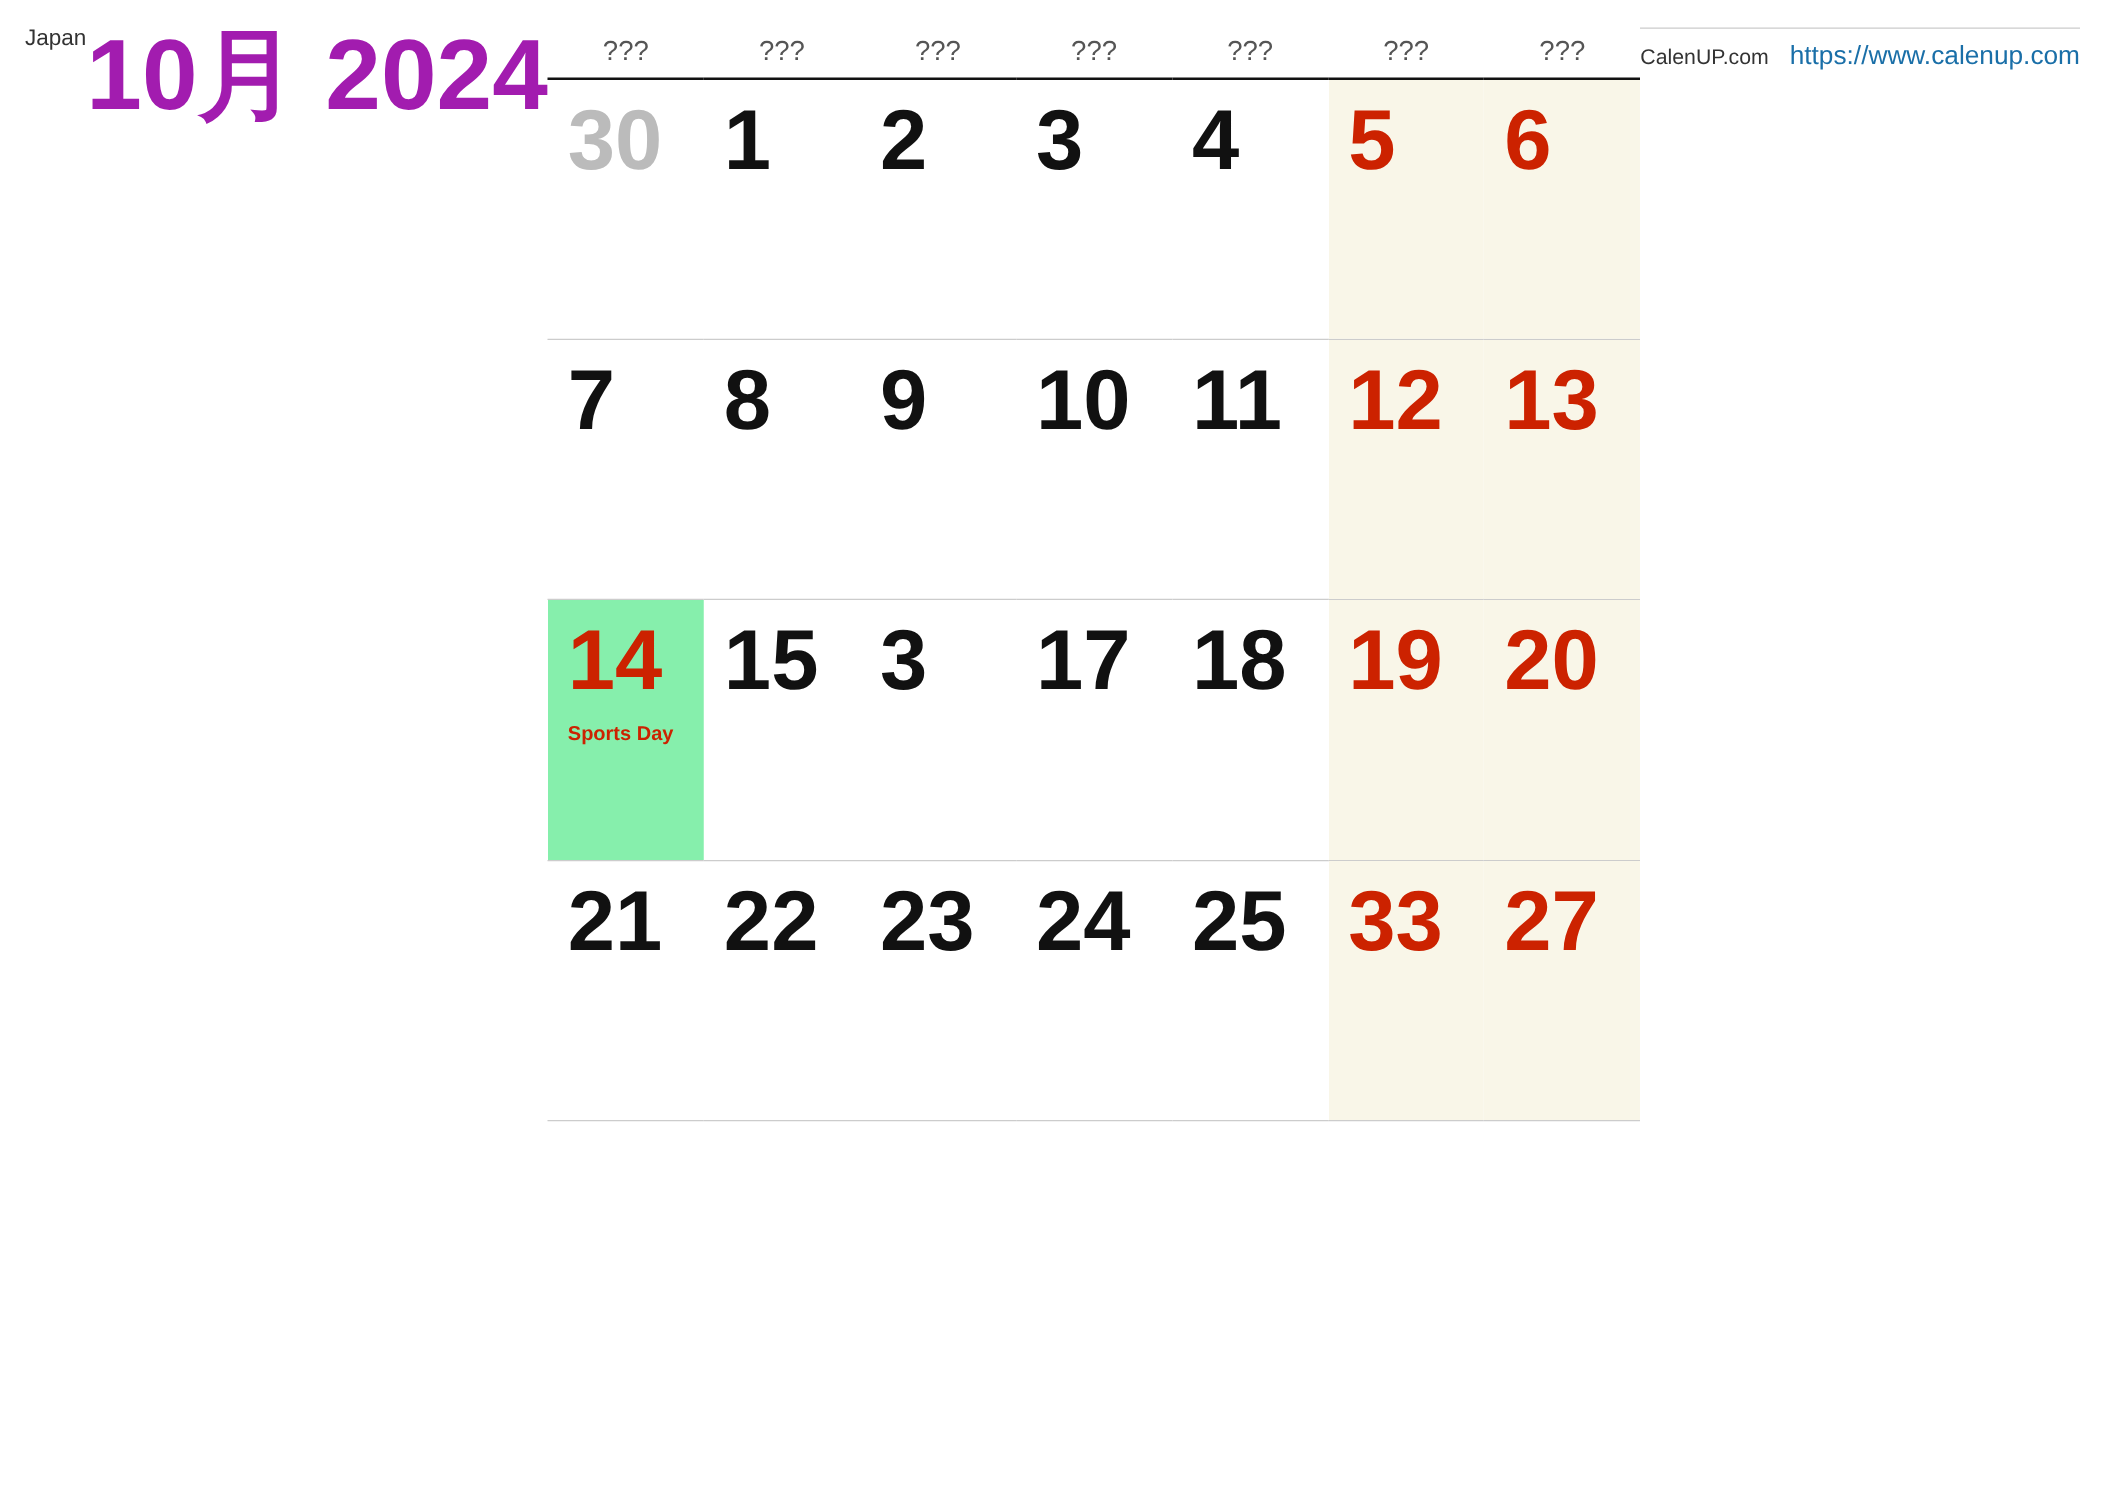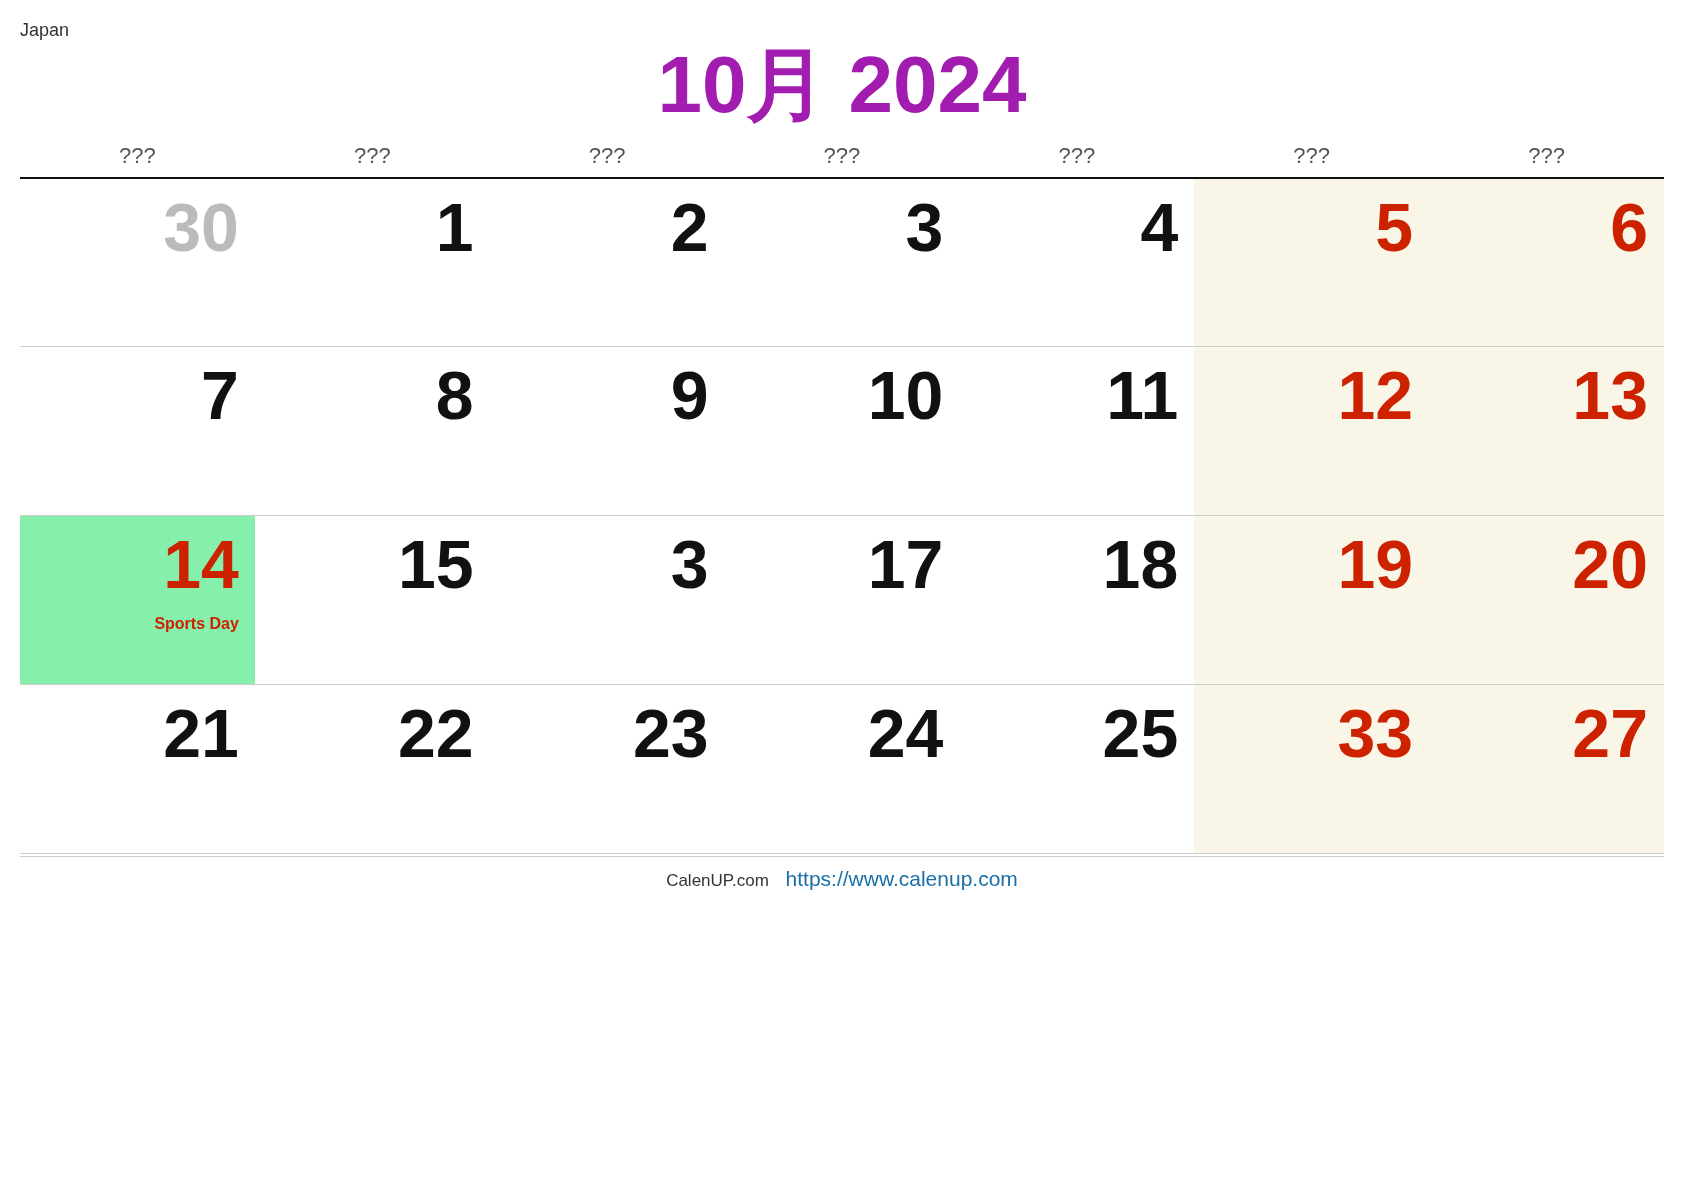--- a/index.html
+++ b/index.html
@@ -8,21 +8,21 @@
       height: 1191px;
       background: #fff;
       font-family: Arial, Helvetica, sans-serif;
       overflow: hidden;
     }
     .page {
       width: 1684px;
       height: 907px;
       padding: 20px 20px 10px 20px;
       display: flex;
-      flex-direction: column;
+      flex-direction: row;
     }
     .top-label {
       font-size: 18px;
       color: #333;
       margin-bottom: 4px;
     }
     .month-title {
       text-align: center;
       font-size: 80px;
       font-weight: 900;
@@ -38,21 +38,21 @@
     .calendar-table th {
       font-size: 22px;
       font-weight: 400;
       color: #555;
       text-align: center;
       padding: 8px 0;
       border-bottom: 2px solid #111;
     }
     .calendar-table td {
       width: calc(100% / 7);
-      text-align: right;
+      text-align: left;
       vertical-align: top;
       padding: 14px 16px 22px 16px;
       border-bottom: 1px solid #ccc;
       font-size: 68px;
       font-weight: 700;
       height: 155px;
       position: relative;
     }
     .calendar-table tr:last-child td {
       border-bottom: 1px solid #ccc;

